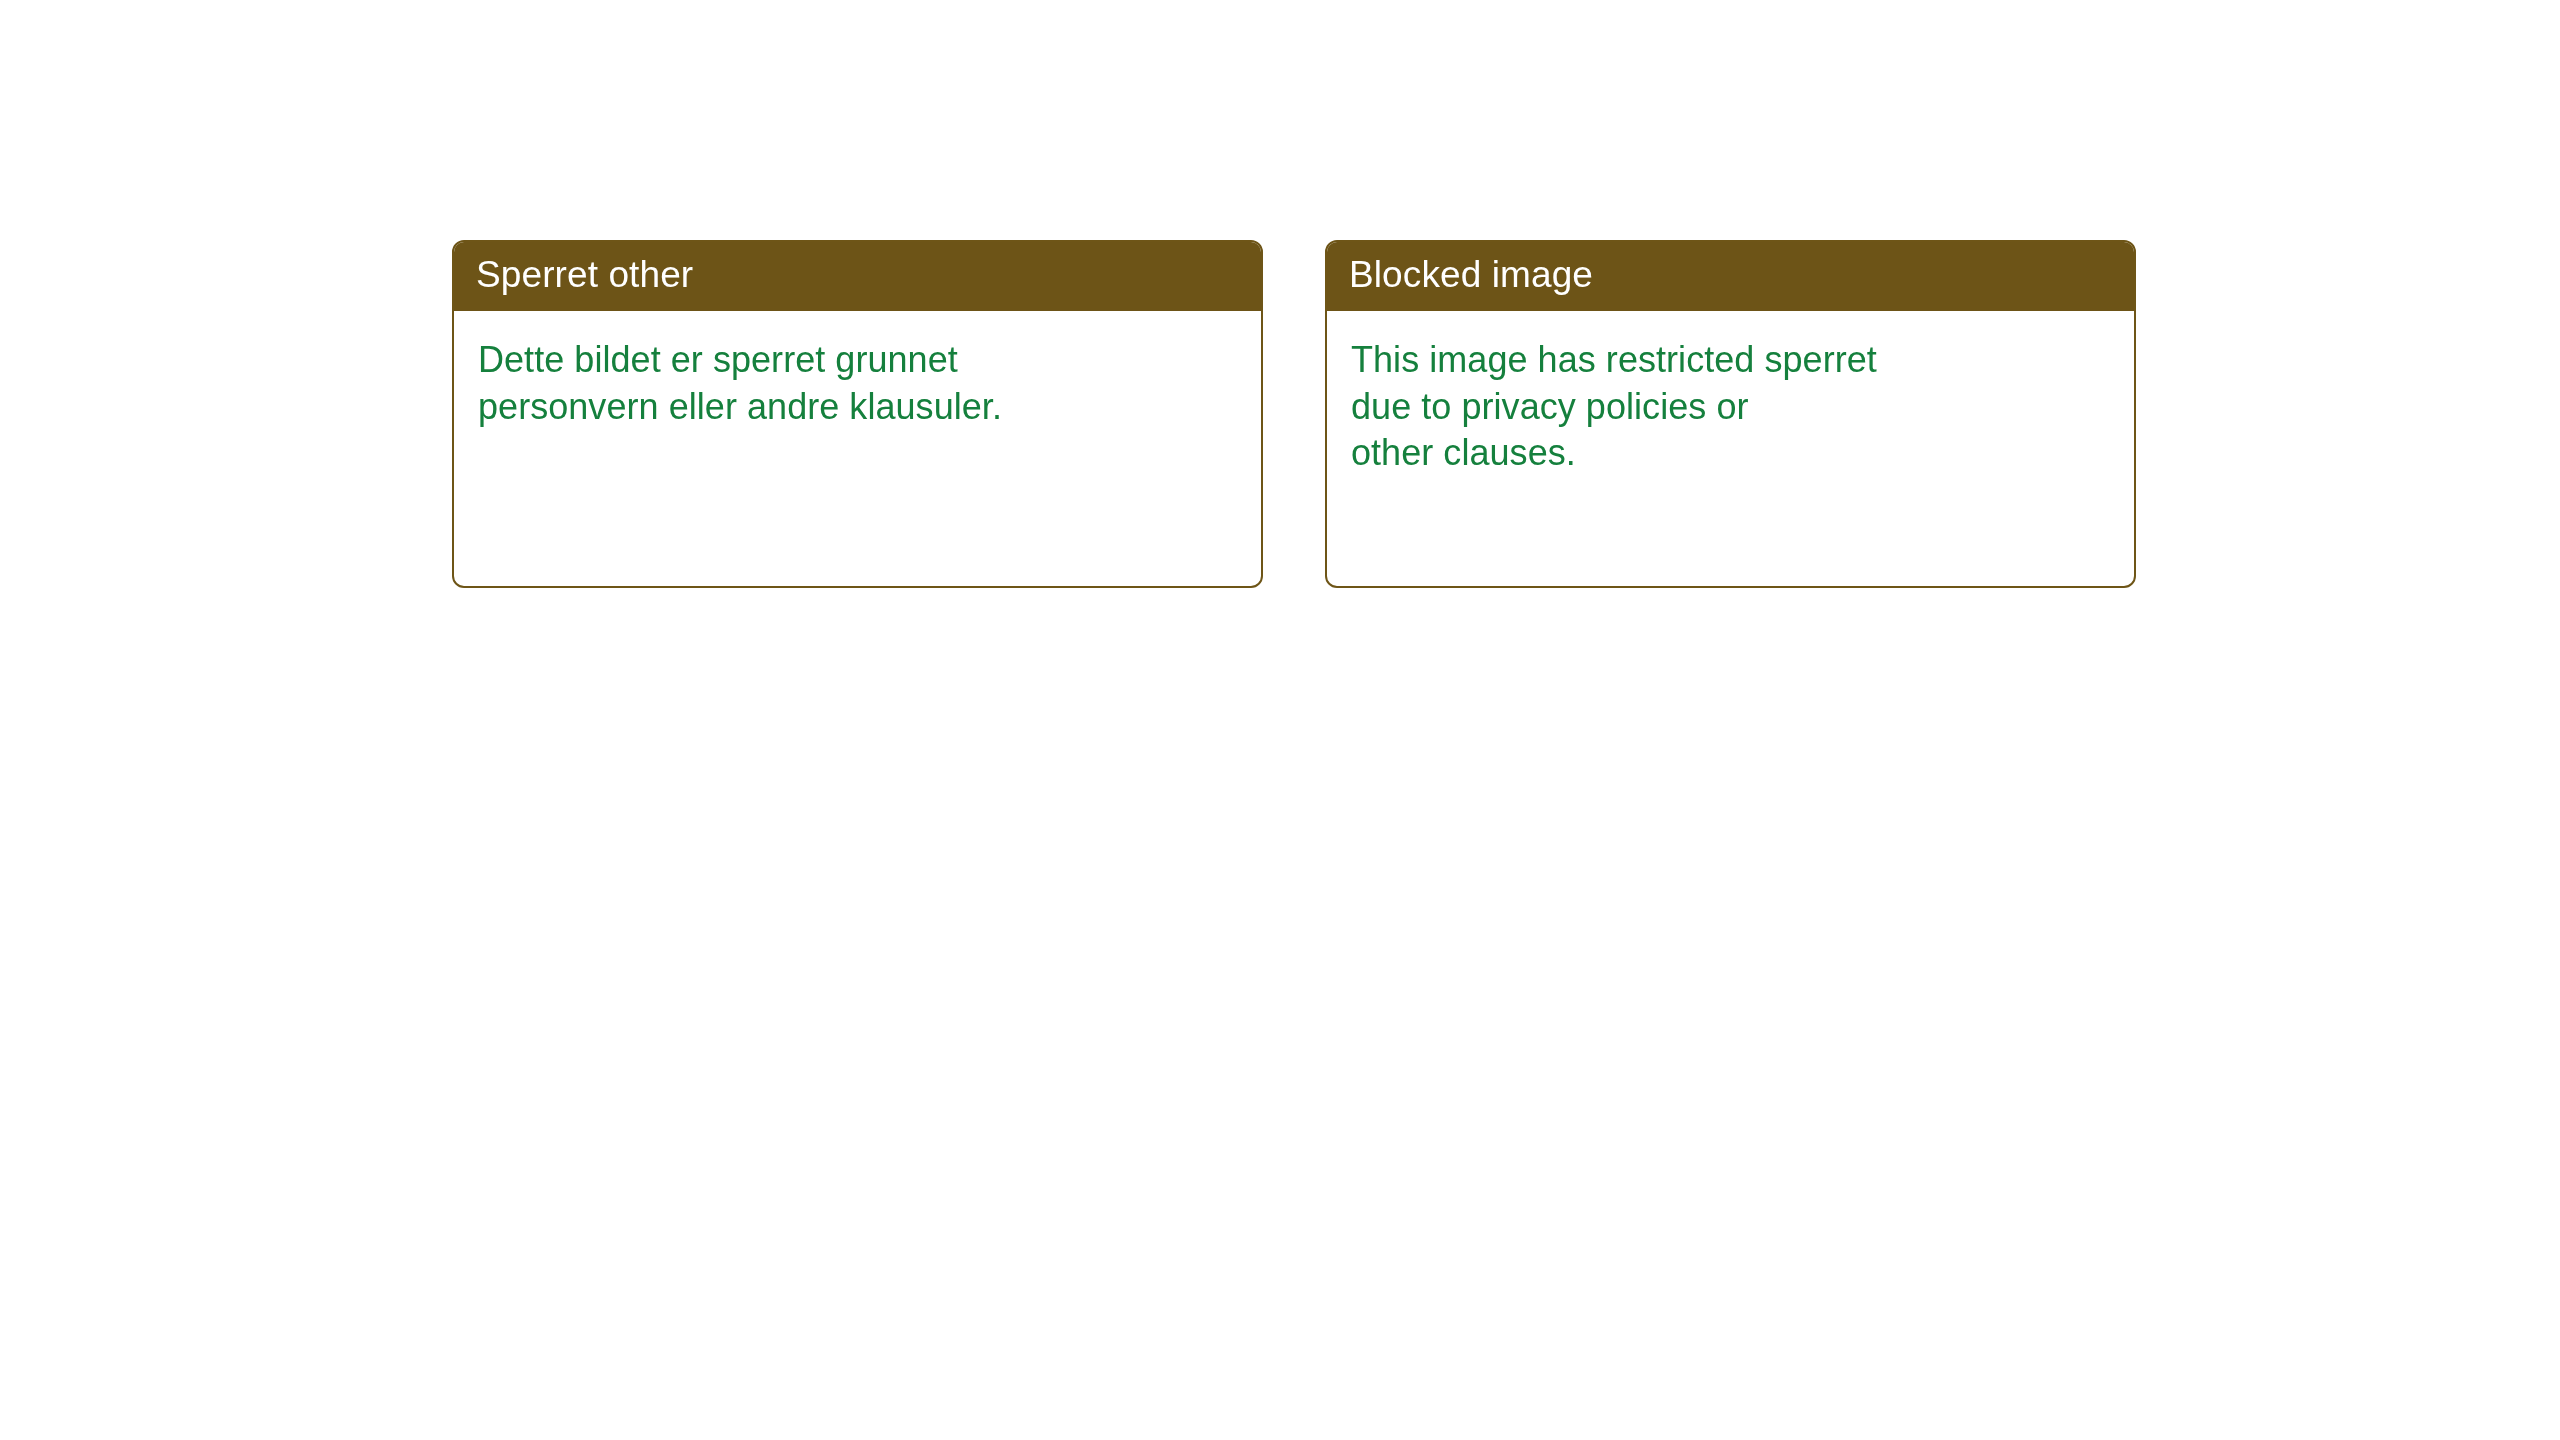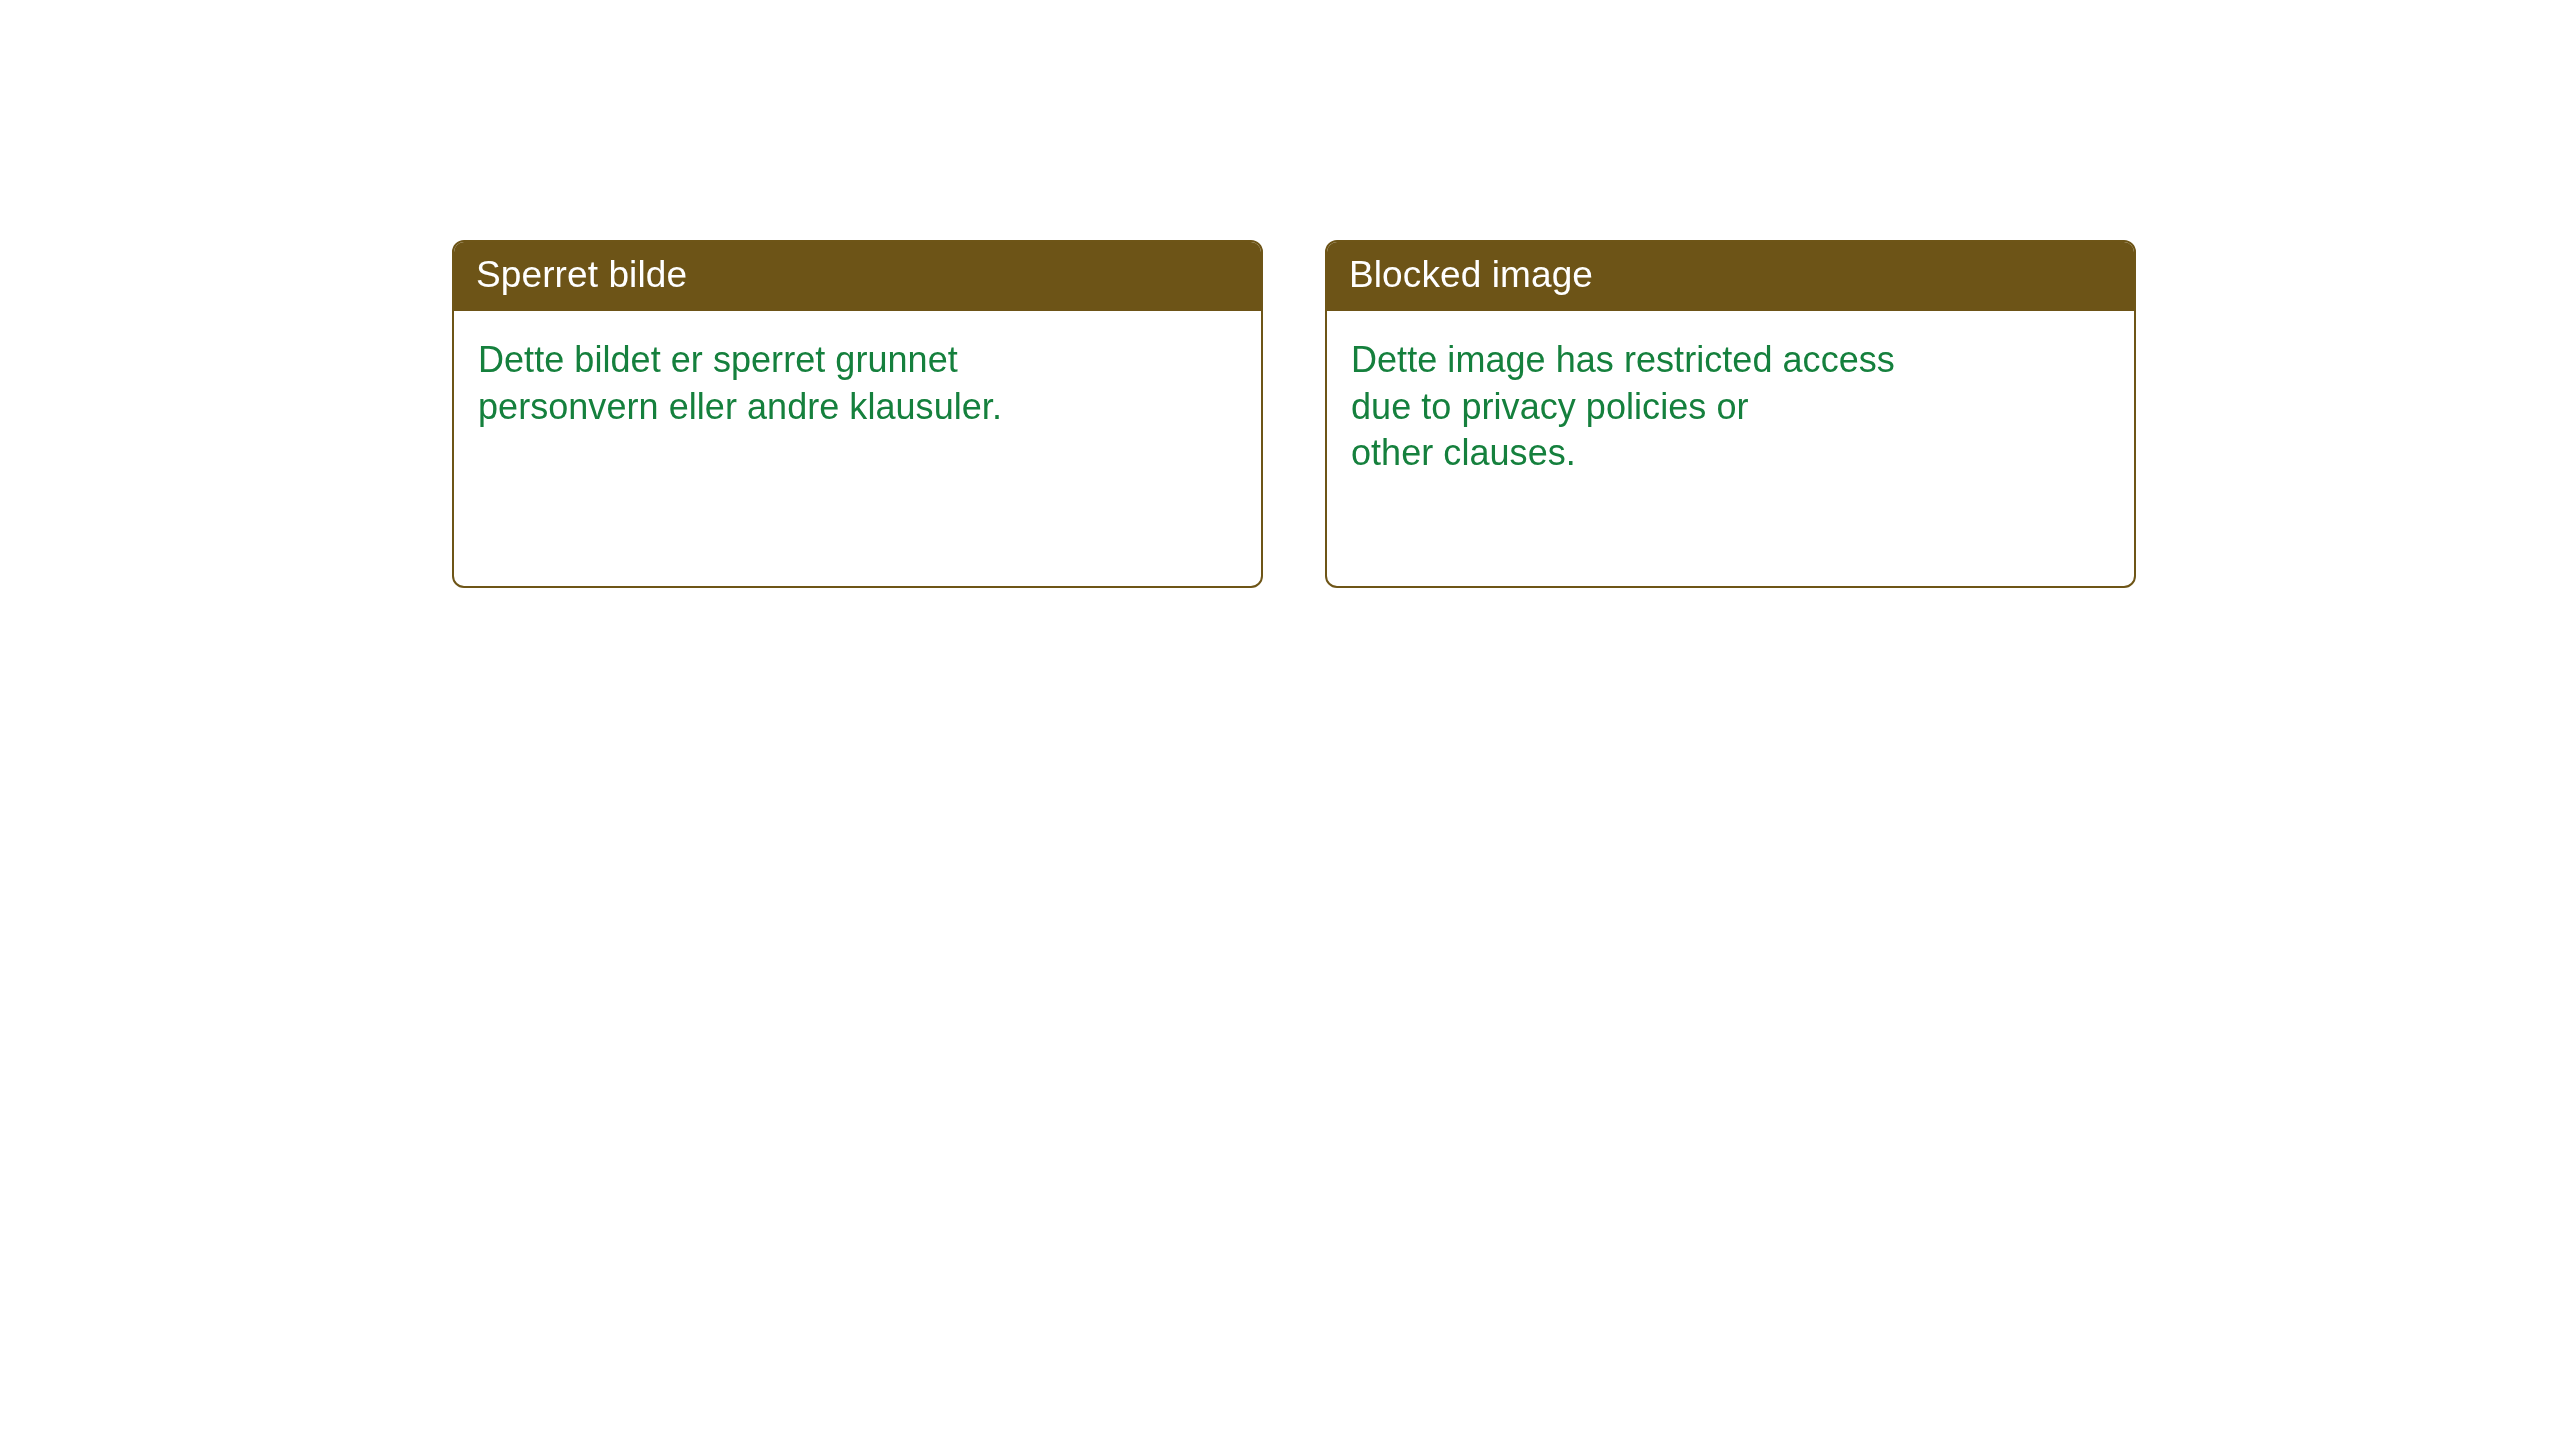--- a/index.html
+++ b/index.html
@@ -73,27 +73,27 @@
   }
 </style>
 </head>
 <body>
 
 <div class="page">
 
   <div class="notice-row">
 
     <div class="notice-card norwegian">
-      <div class="notice-header">Sperret bilde</div>
+      <div class="notice-header">Sperret other</div>
       <div class="notice-body">Dette bildet er sperret grunnet
 personvern eller andre klausuler.</div>
     </div>
 
     <div class="notice-card english">
       <div class="notice-header">Blocked image</div>
-      <div class="notice-body">Dette image has restricted access
+      <div class="notice-body">This image has restricted sperret
 due to privacy policies or
 other clauses.</div>
     </div>
 
   </div>
 
 </div>
 
 </body></html>

